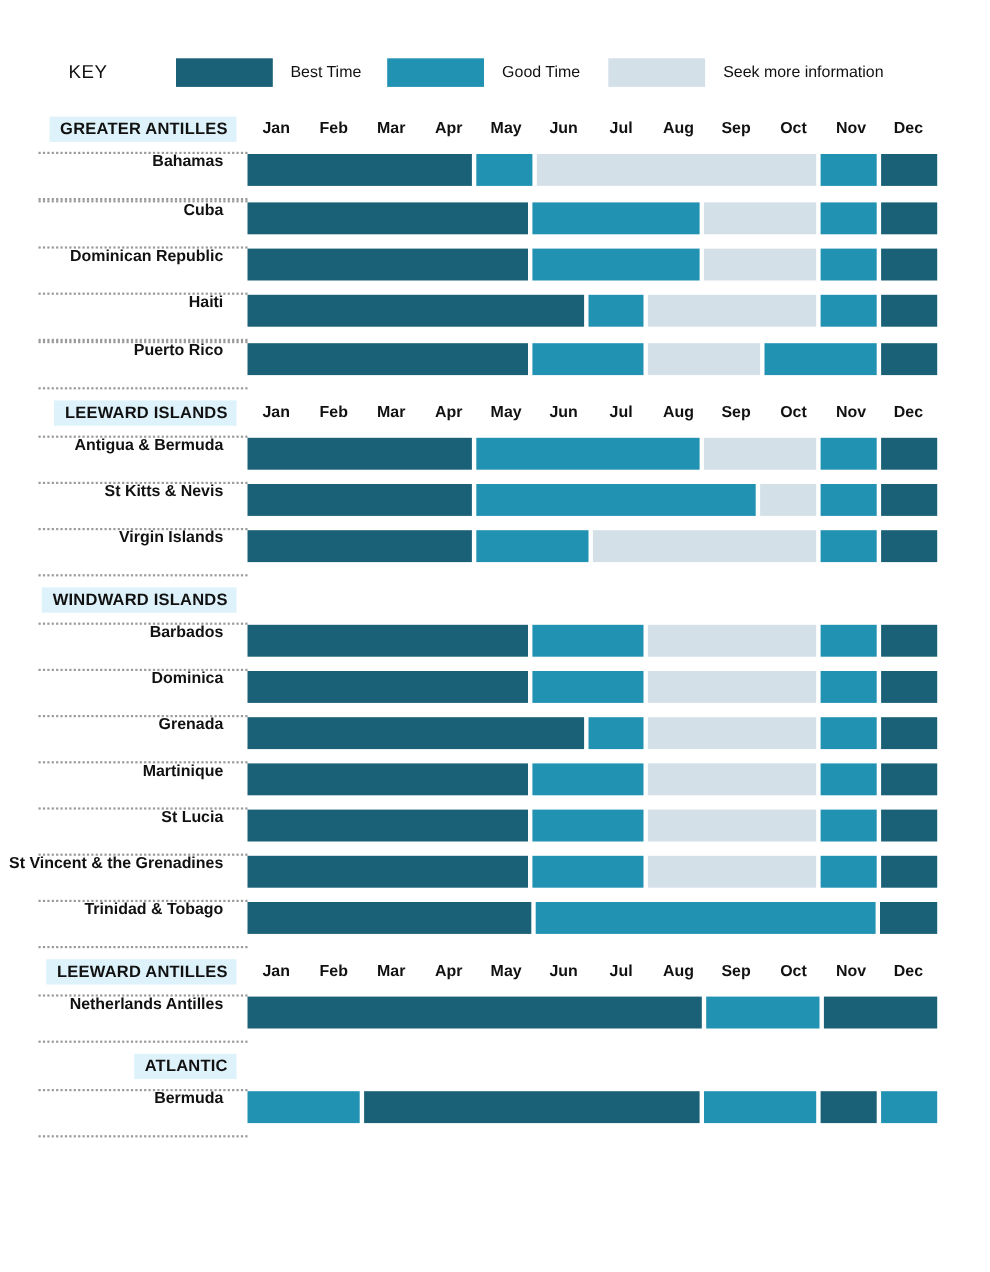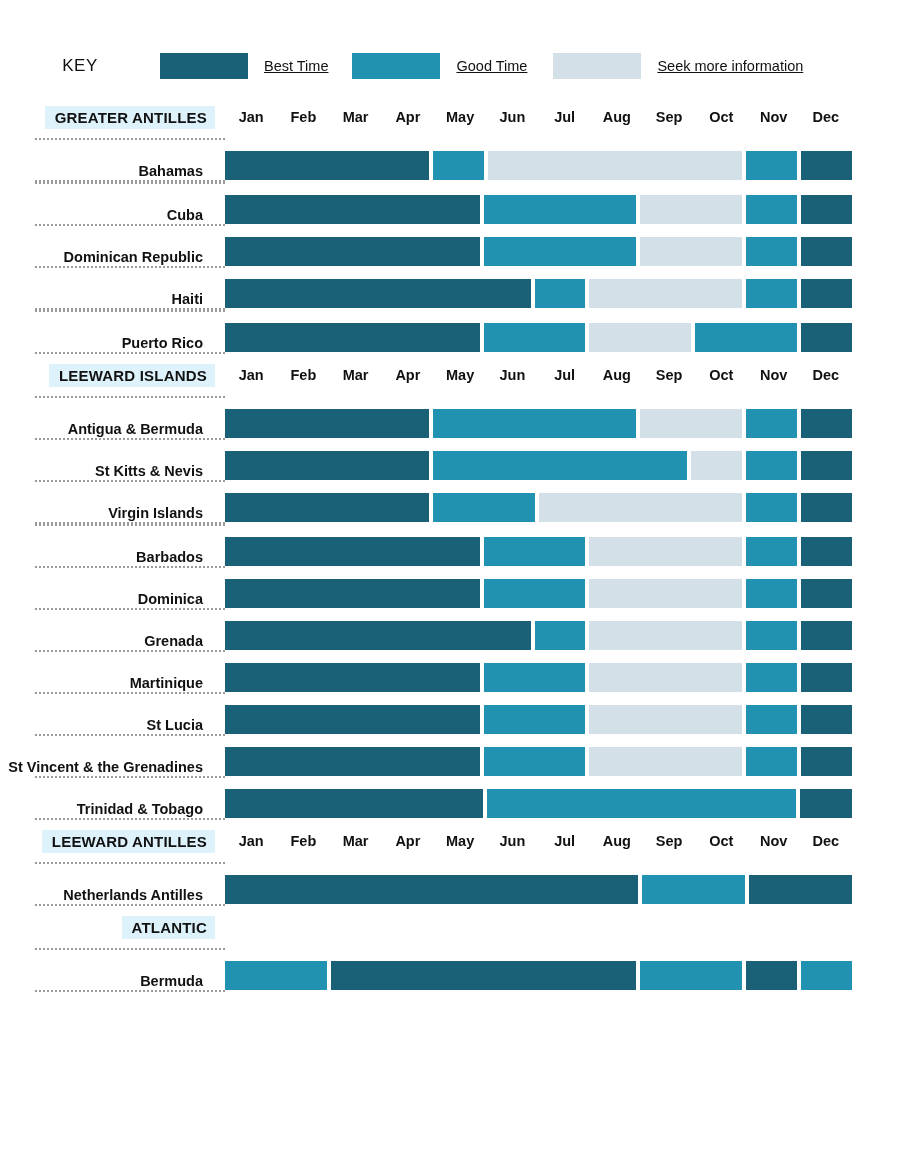--- a/index.html
+++ b/index.html
@@ -15,33 +15,33 @@
   
   .key-row {
     position: absolute; left: 0; top: 46px;
     width: 900px; height: 40px;
     display: flex; align-items: center;
   }
   .key-title {
     width: 160px; text-align: center;
     font-size: 17px; font-weight: normal; letter-spacing: .5px;
   }
-  .key-item { display: flex; align-items: center; text-decoration: underline; }
+  .key-item { display: flex; align-items: center; }
   .key-swatch { width: 88px; height: 26px; }
   .key-label { font-size: 14.5px; margin-left: 16px; white-space: nowrap; }
   .key-gap-a { width: 24px; }
   .key-gap-b { width: 26px; }
 
   
   .label-col { width: 225px; }
   .bars-col  { width: 627px; }
 
   .row {
     position: relative;
-    display: flex; align-items: flex-end;
+    display: flex; align-items: flex-start;
     height: 40px;
   }
   .row .label-col {
     text-align: right; padding-right: 22px;
     font-size: 14.5px; font-weight: bold; line-height: 1.1;
   }
   .row .bars-col { display: flex; height: 29px; gap: 2px; }
   
   .bars-col { gap: 0; }
   .seg { height: 29px; }
@@ -224,20 +224,24 @@
         <div class="label-col">Virgin Islands</div>
         <div class="bars-col">
           <div class="seg best" style="flex: 4 1 0px;"></div>
           <div class="seg good" style="flex: 2 1 0px;"></div>
           <div class="seg seek" style="flex: 4 1 0px;"></div>
           <div class="seg good" style="flex: 1 1 0px;"></div>
           <div class="seg best" style="flex: 1 1 0px;"></div>
         </div>
       </div>
       <div class="dotline" style="position: relative; left: 35px;"></div>
+      <div class="section-row">
+        <div class="label-col"><span class="section-name">WINDWARD ISLANDS</span></div>
+        <div class="bars-col months"></div>
+      </div>
       <div class="dotline" style="position: relative; left: 35px;"></div>
       <div class="row">
         <div class="label-col">Barbados</div>
         <div class="bars-col">
           <div class="seg best" style="flex: 5 1 0px;"></div>
           <div class="seg good" style="flex: 2 1 0px;"></div>
           <div class="seg seek" style="flex: 3 1 0px;"></div>
           <div class="seg good" style="flex: 1 1 0px;"></div>
           <div class="seg best" style="flex: 1 1 0px;"></div>
         </div>

